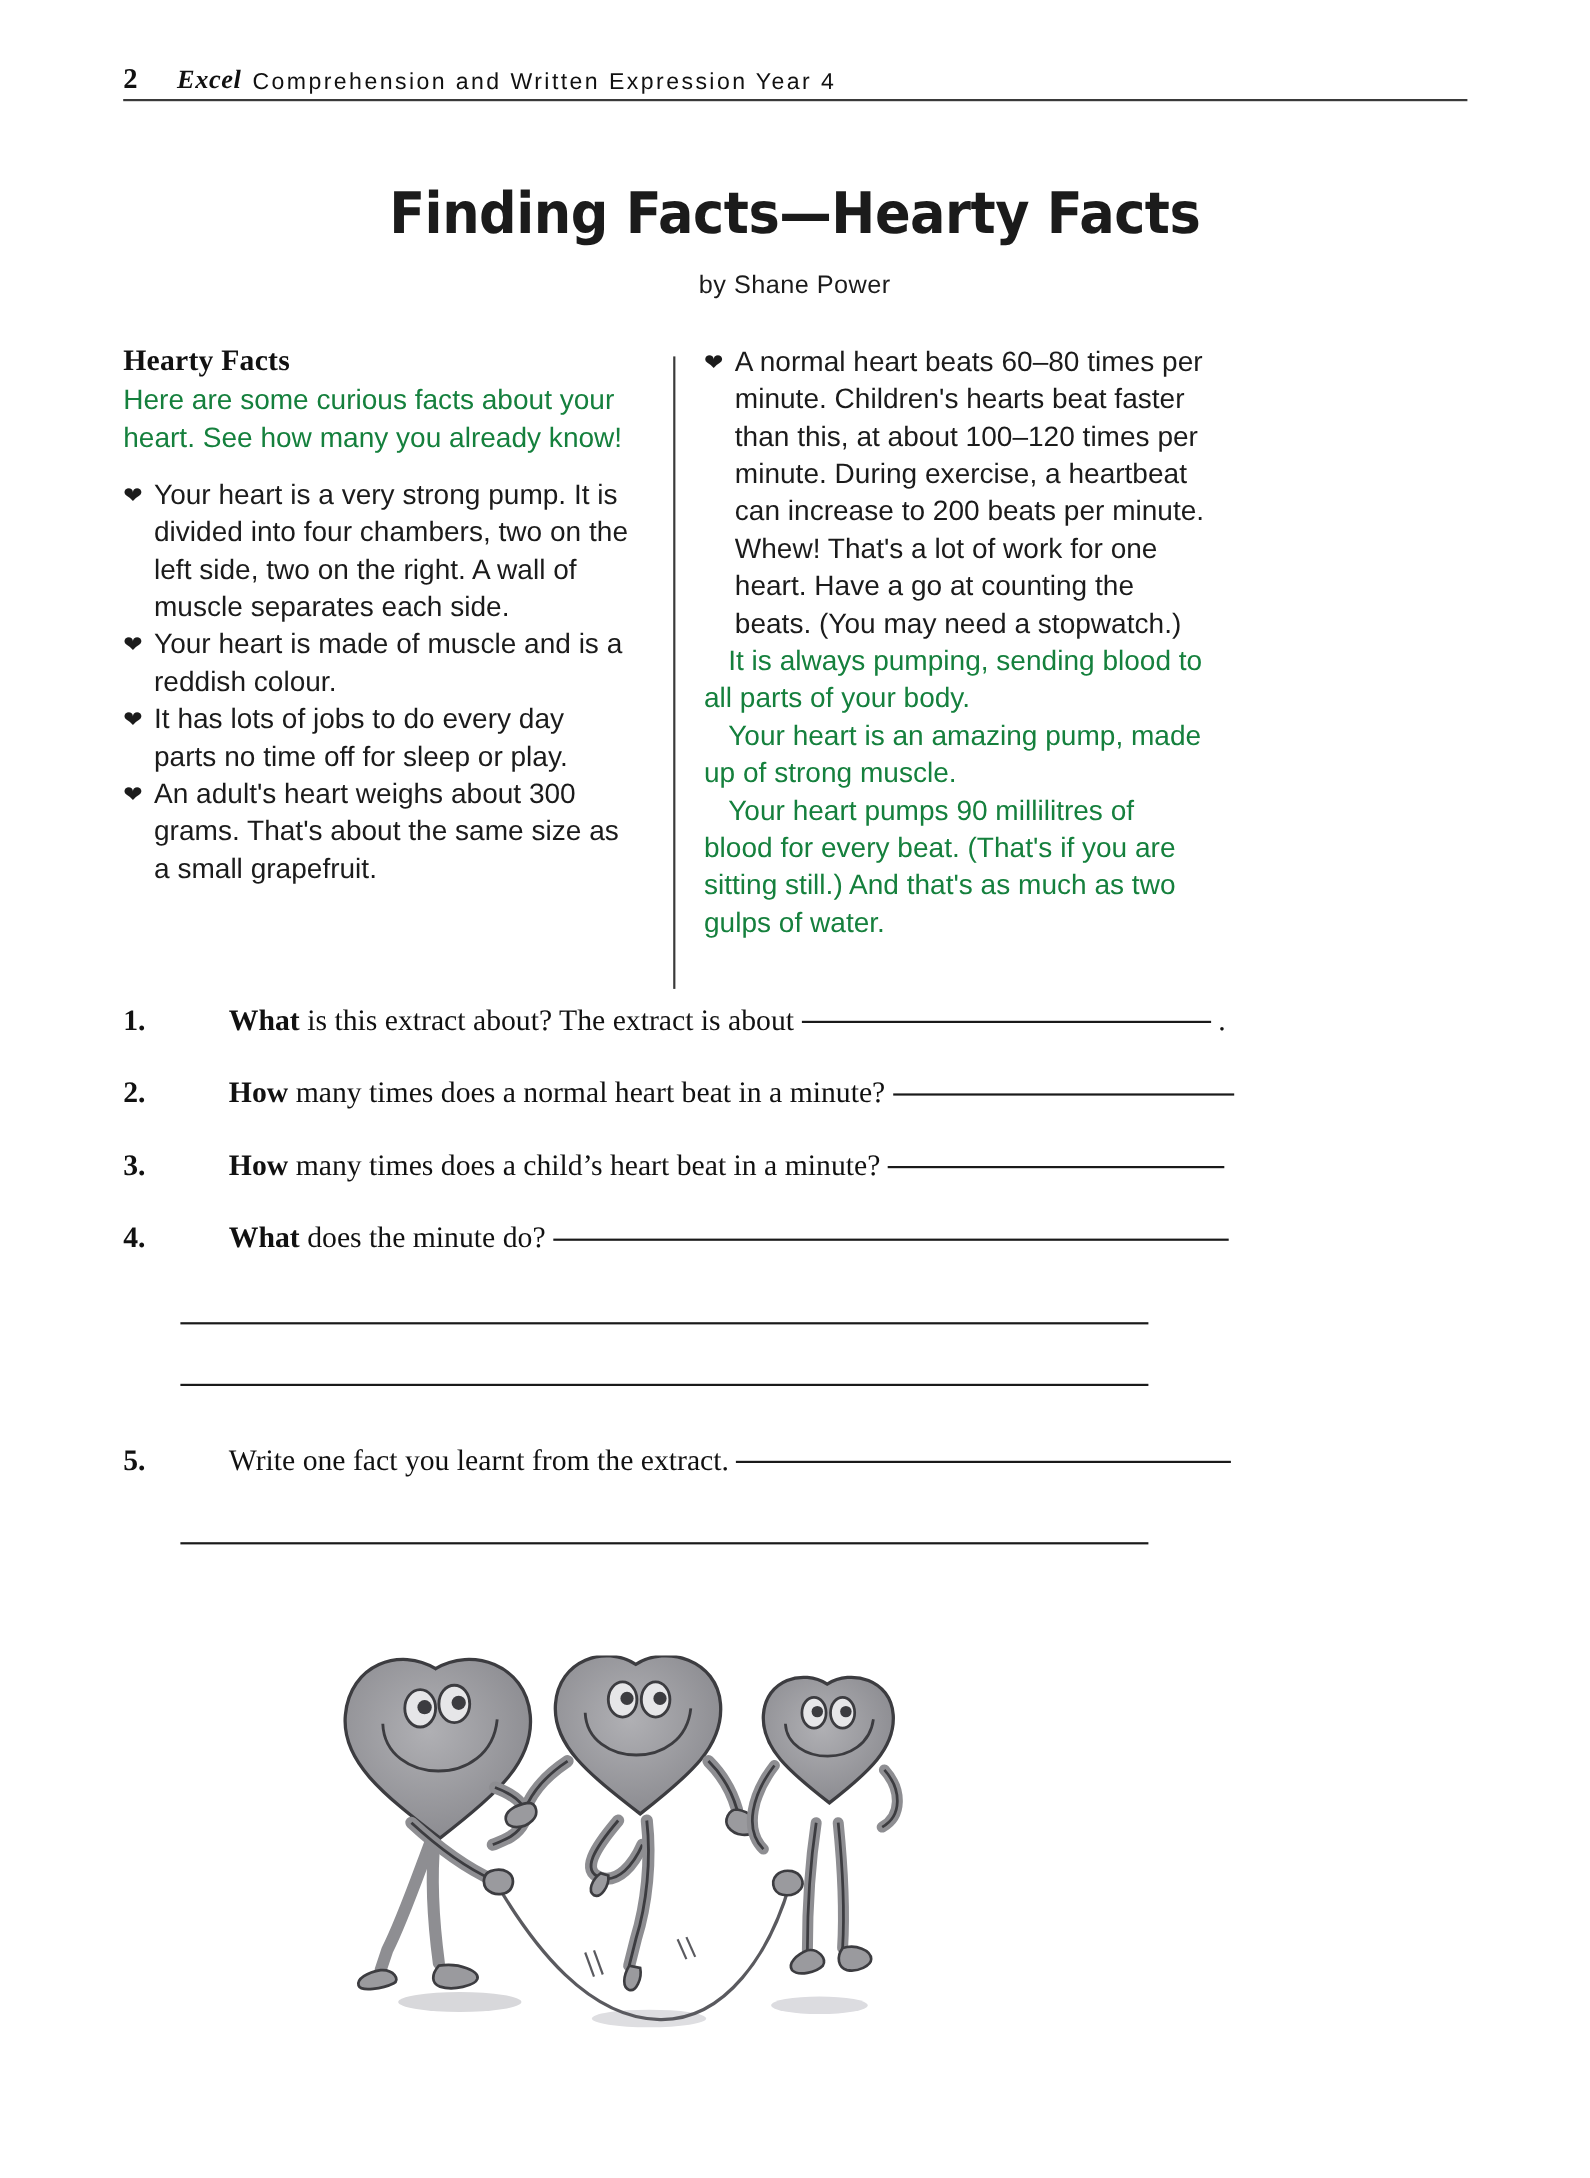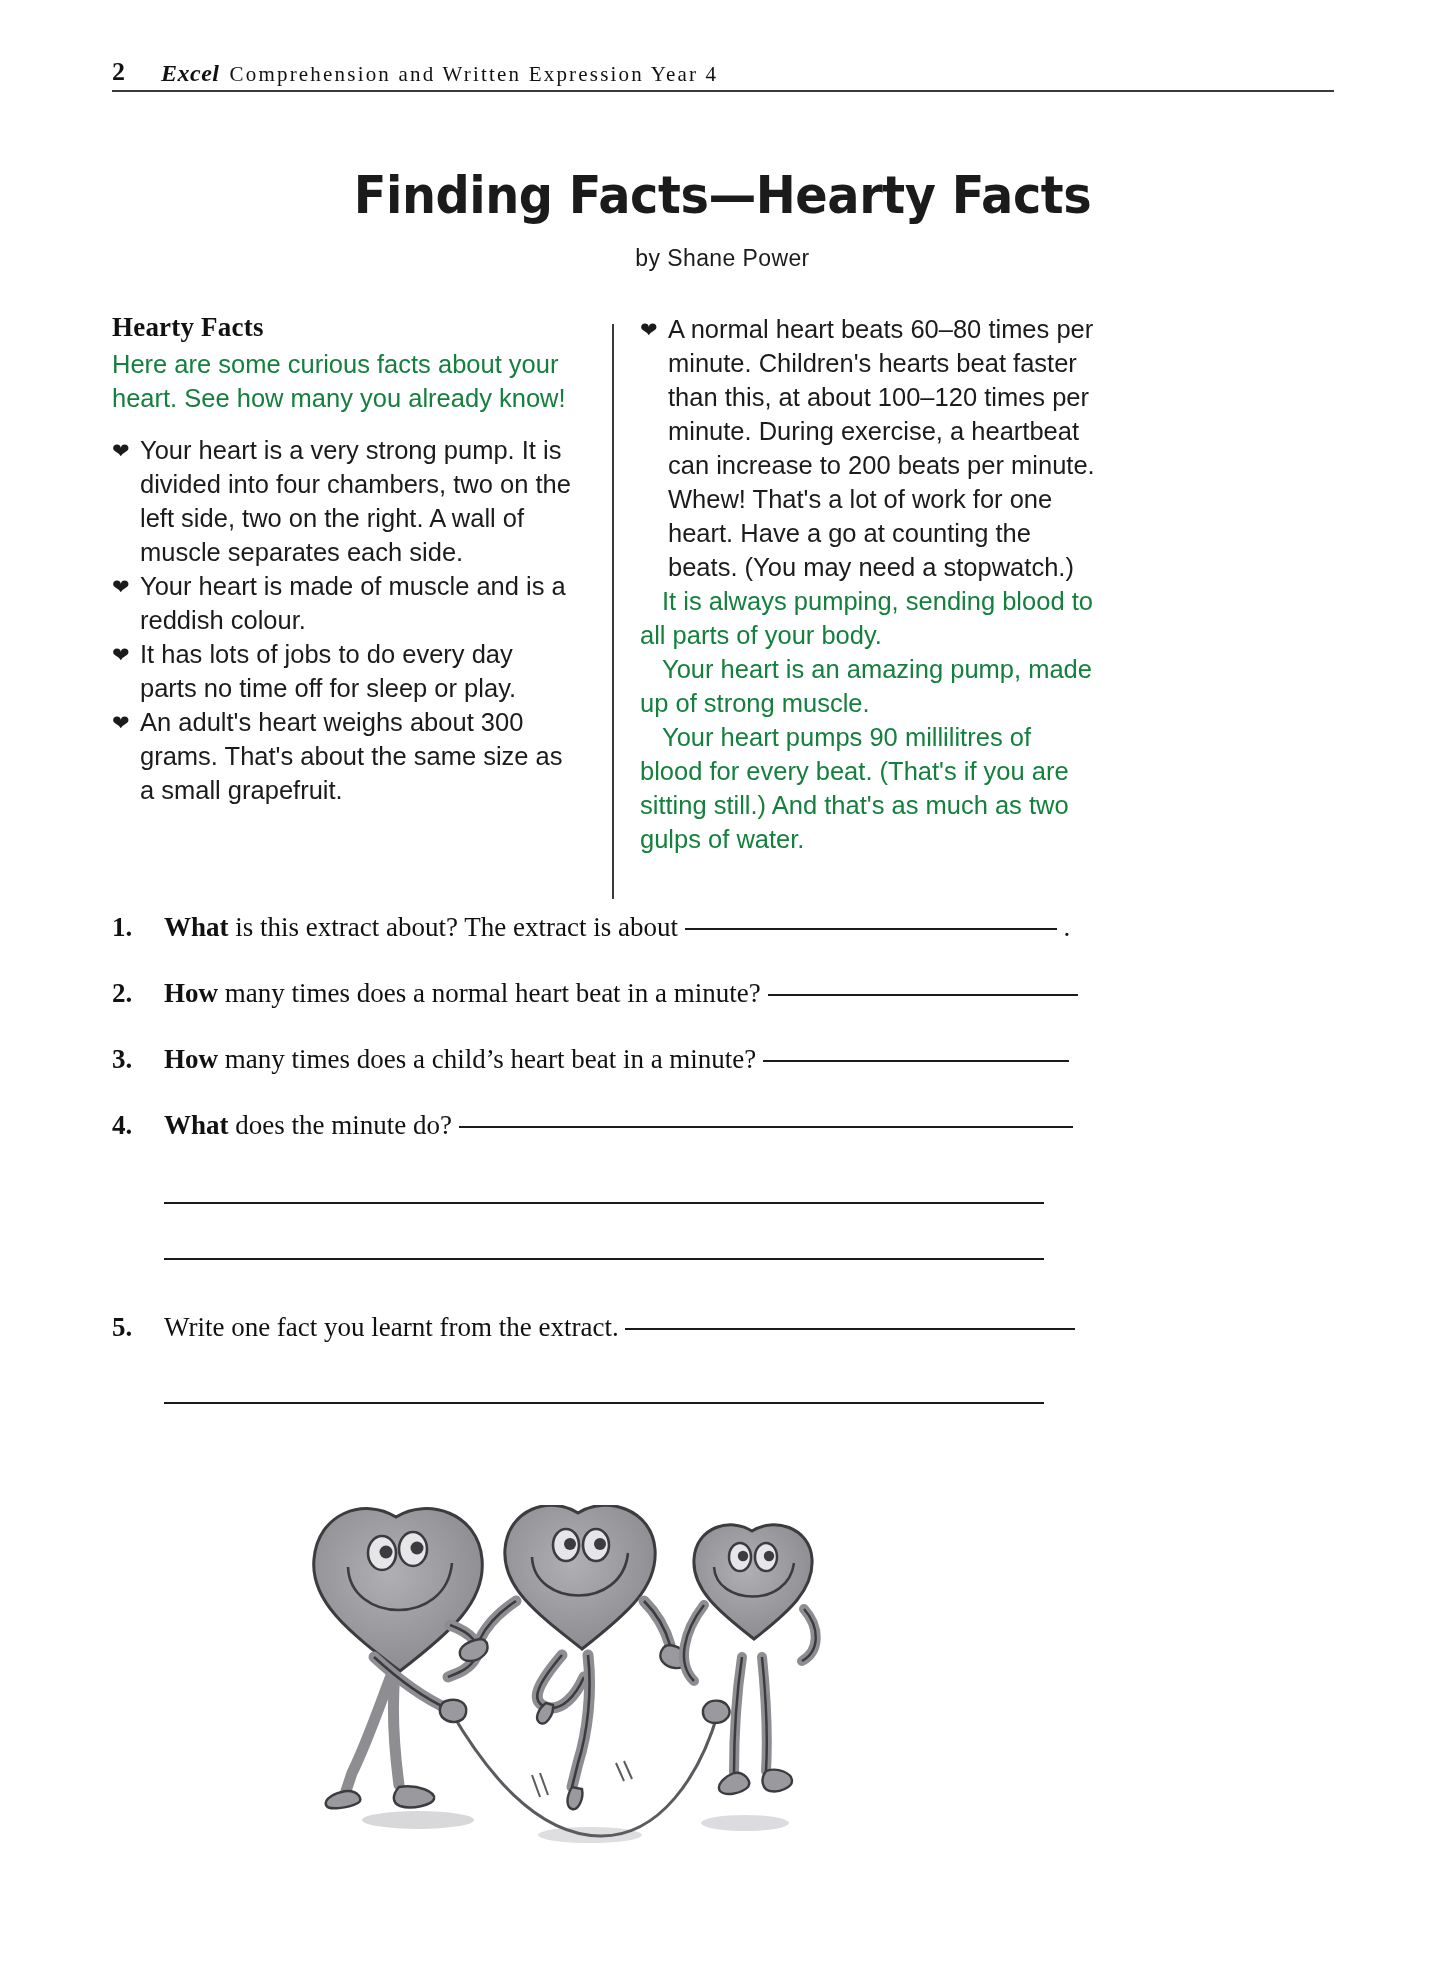--- a/index.html
+++ b/index.html
@@ -41,21 +41,21 @@
     font-family: "Liberation Serif", serif;
     font-weight: bold;
     font-style: italic;
     font-size: 24px;
     line-height: 1;
     letter-spacing: 0.5px;
     color: #111;
     margin-right: 10px;
   }
   .rh-rest {
-    font-family: Liberation Serif, serif;
+    font-family: Liberation Sans, sans-serif;
     font-size: 21px;
     line-height: 1;
     letter-spacing: 2.2px;
     color: #111;
   }
 
   
   #title {
     position: absolute;
     left: 0;
@@ -172,21 +172,21 @@
     width: 44px;
     font-weight: bold;
     font-family: "Liberation Serif", serif;
     font-size: 27px;
   }
   .q-text {
     display: block;
     margin-left: 52px;
     white-space: nowrap;
   }
-  .q-text b { font-weight: bold; }
+  .q-text b { font-weight: bold; margin-left: 44px; }
   .q-rule {
     display: inline-block;
     vertical-align: 6px;
     border-bottom: 2px solid #1a1a1a;
     height: 0;
   }
   .q-period {
     font-family: "Liberation Serif", serif;
     font-size: 27px;
   }

